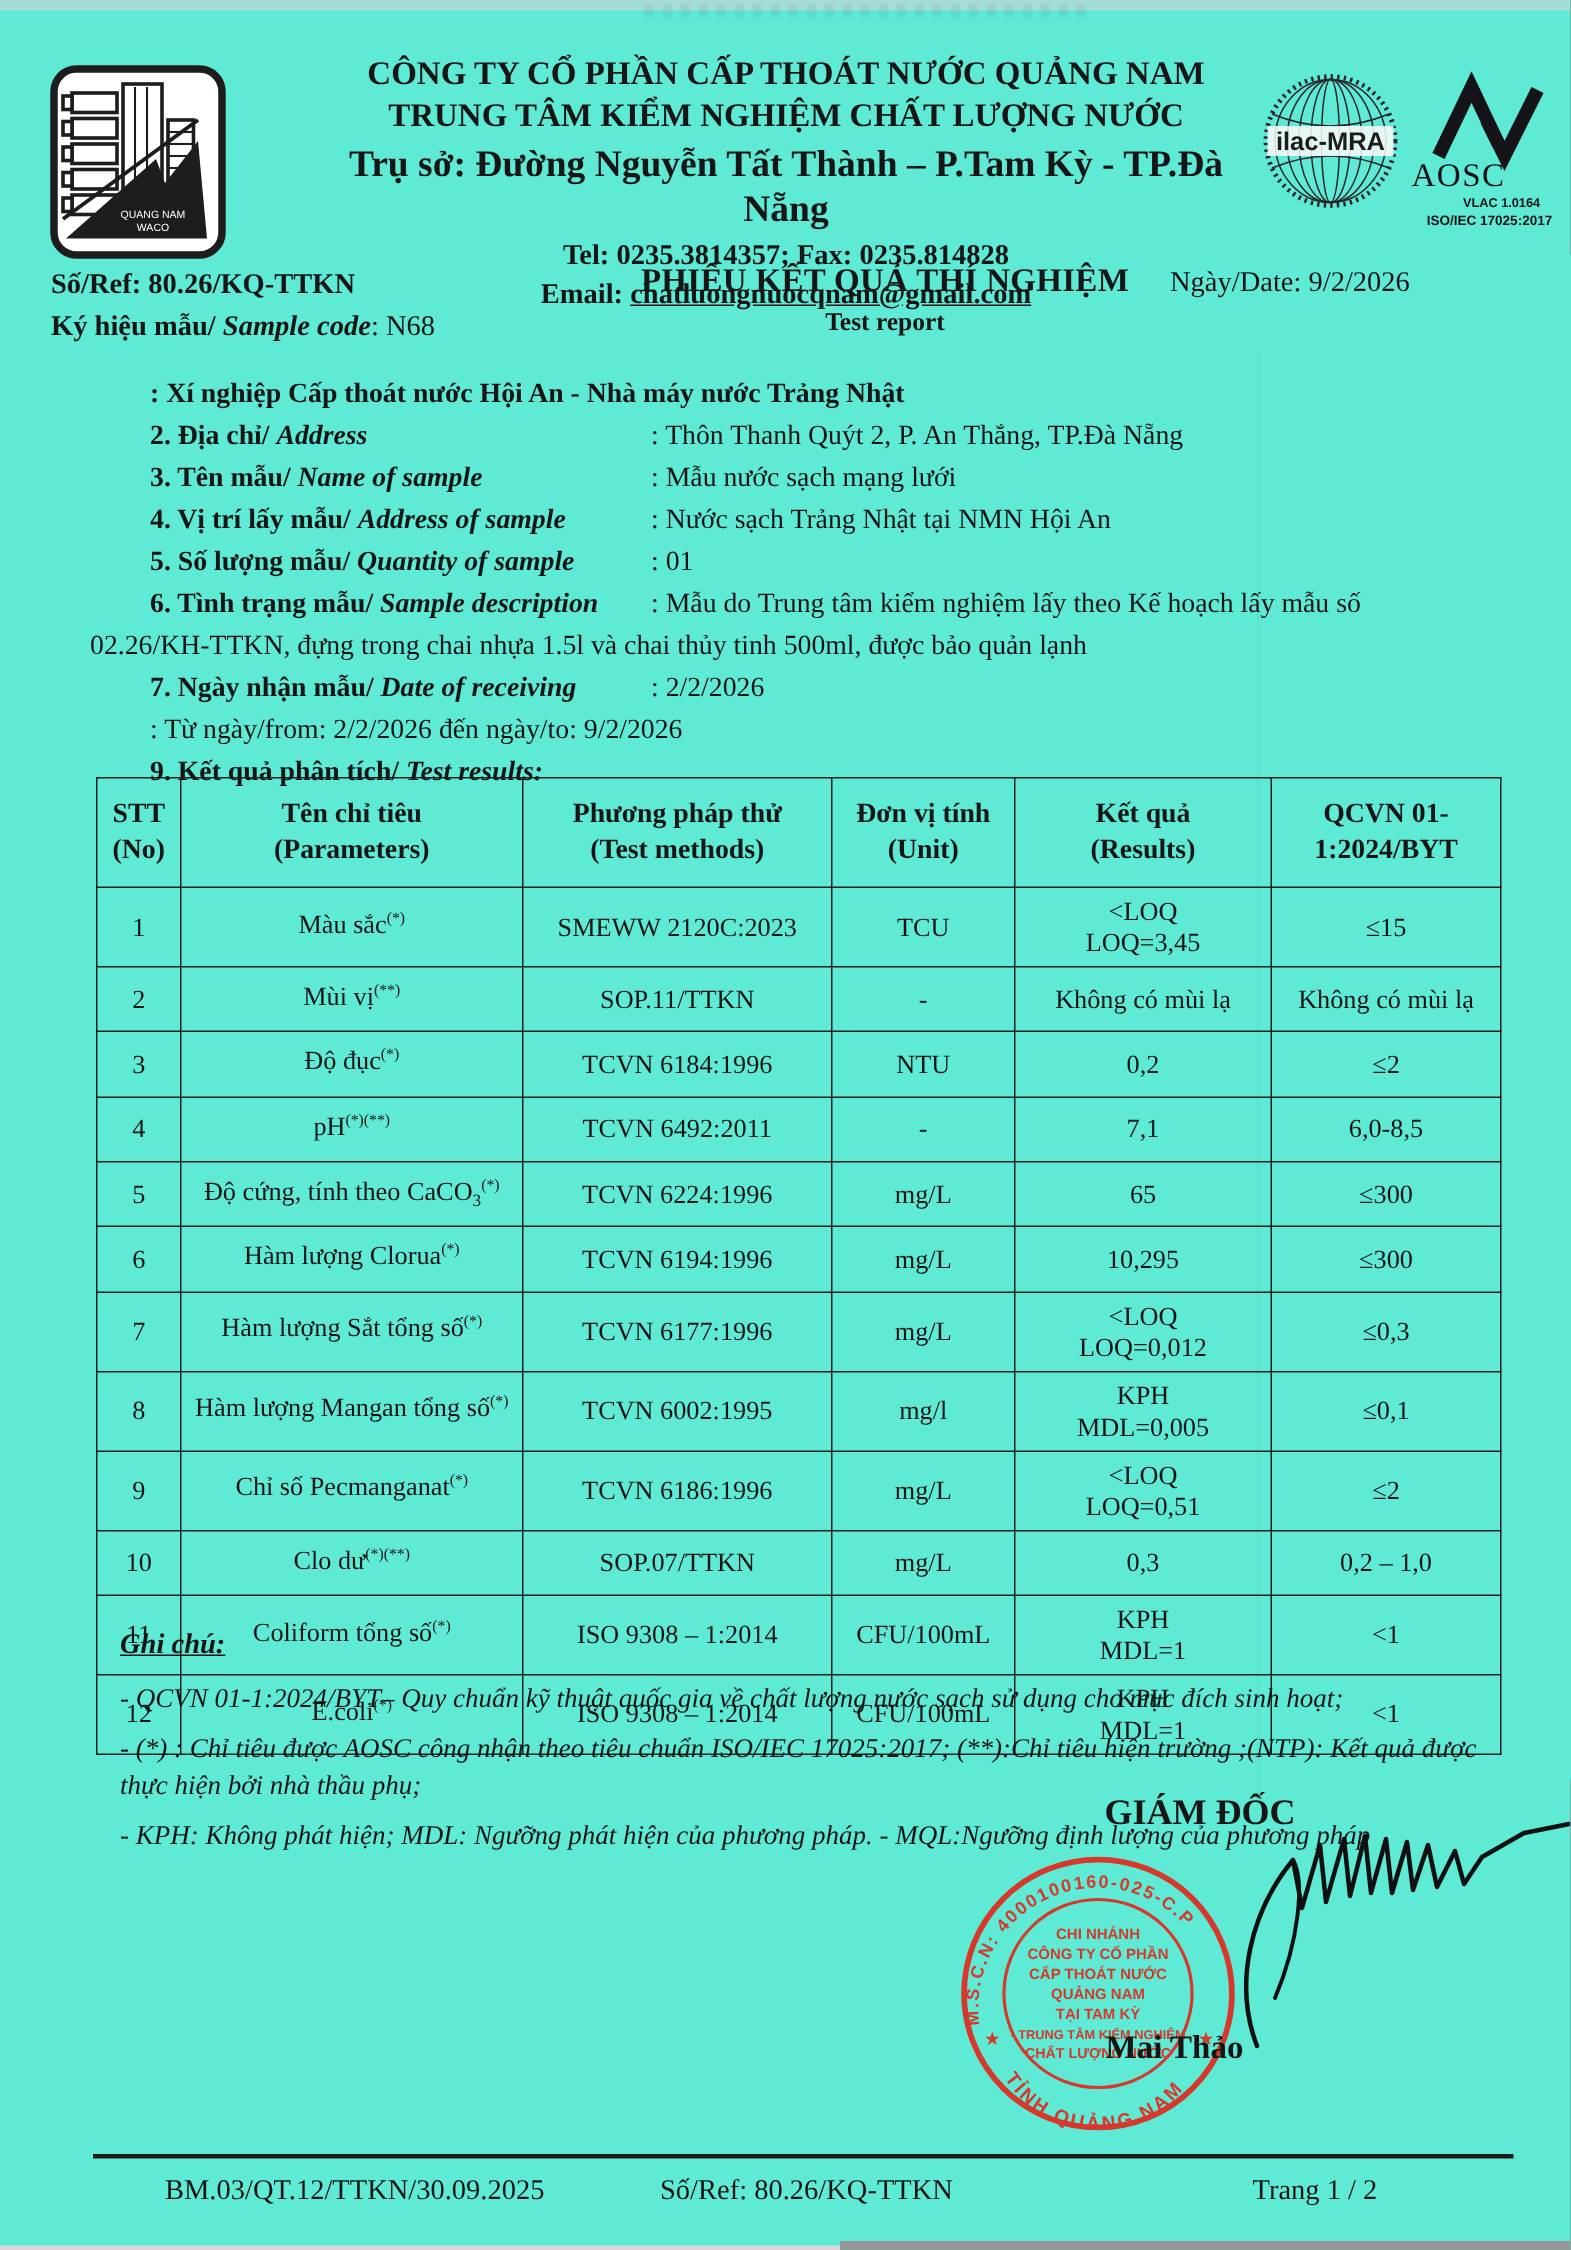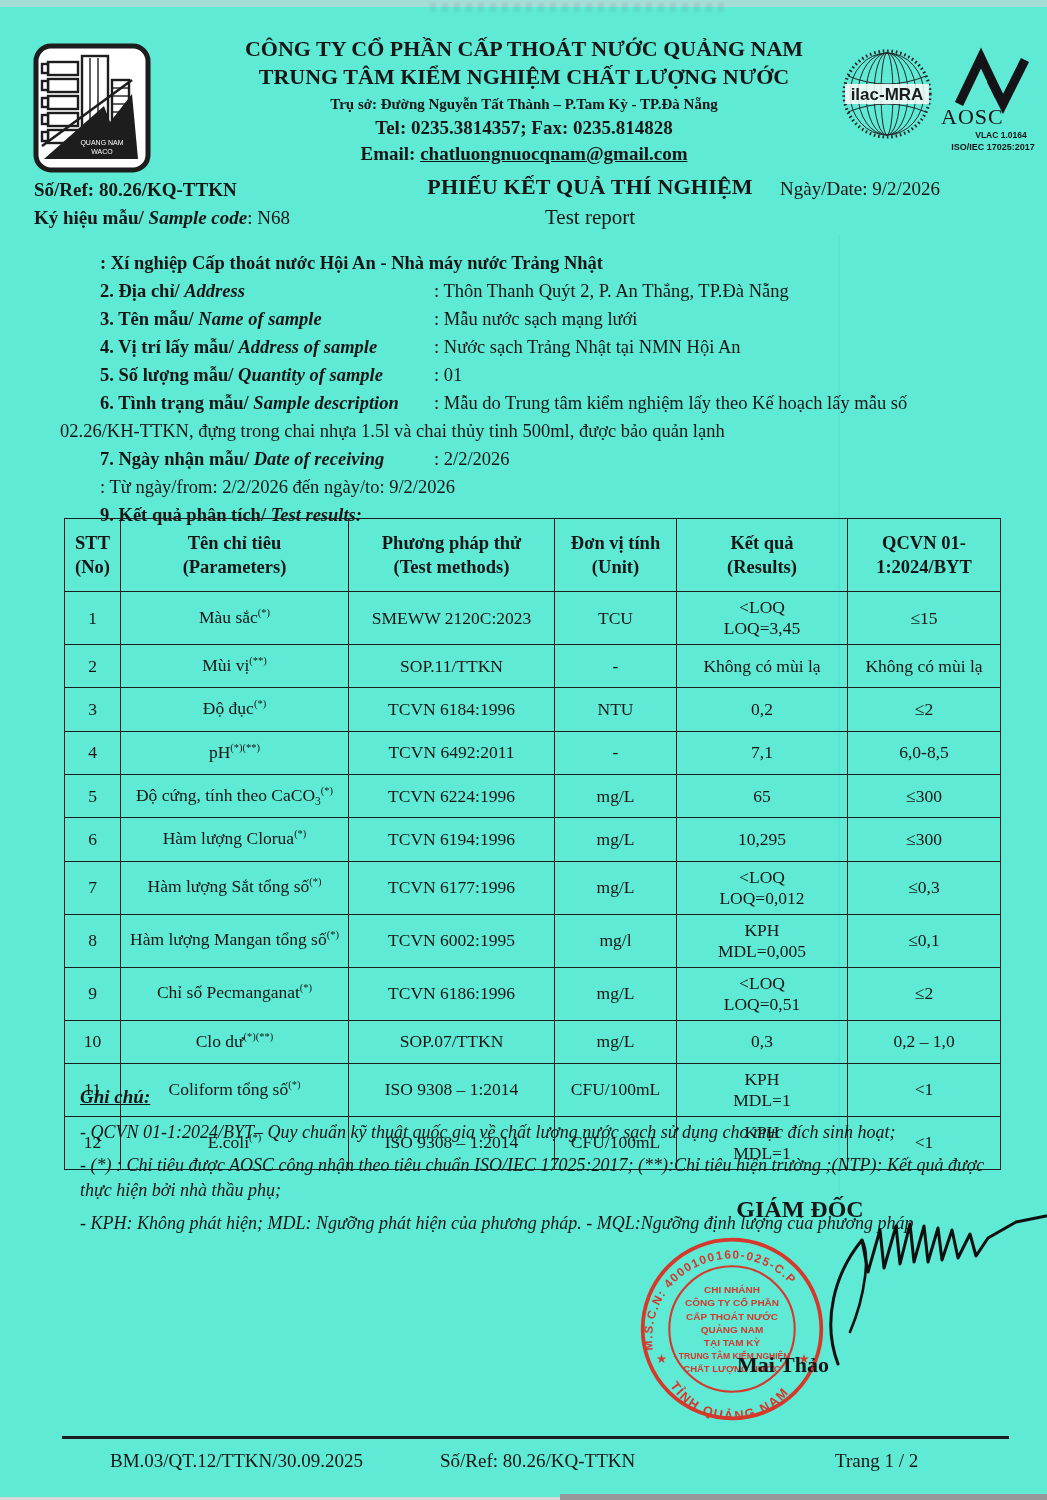--- a/index.html
+++ b/index.html
@@ -14,32 +14,32 @@
     background:repeating-linear-gradient(90deg,rgba(90,95,130,.22) 0 6px,transparent 6px 12px);
     filter:blur(1.2px);opacity:.55;}
   .art-crease{position:absolute;left:838px;top:235px;width:2px;height:965px;background:rgba(70,70,110,.05);}
   .art-bottom-dark{position:absolute;left:560px;right:0;bottom:0;height:6px;background:#97979a;}
   .art-bottom-light{position:absolute;left:0;bottom:0;width:560px;height:3px;background:#d8d8da;}
   
   .logo-left{position:absolute;left:32px;top:42px;}
   .hdr{position:absolute;left:212px;top:36px;width:624px;text-align:center;font-weight:bold;line-height:1.22;}
   .hdr .l1{font-size:22px;}
   .hdr .l2{font-size:22px;margin-top:1px;}
-  .hdr .l3{font-size:15px;margin-top:4px;}
+  .hdr .l3{font-size:25px;margin-top:4px;}
   .hdr .l4{font-size:19px;margin-top:3px;}
   .hdr .l5{font-size:19px;margin-top:3px;}
   .email-u{text-decoration:underline;}
   .logos-right{position:absolute;right:12px;top:46px;display:flex;gap:4px;align-items:flex-start;}
   
   .ref-block{position:absolute;left:34px;top:176px;font-size:19px;line-height:28px;}
   .ref-block .b{font-weight:bold;}
   .ref-block .bi{font-weight:bold;font-style:italic;}
   .title-block{position:absolute;left:400px;top:174px;width:380px;text-align:center;}
   .title-block .t1{font-size:22px;font-weight:bold;letter-spacing:.2px;}
-  .title-block .t2{font-size:21px;font-weight:normal;margin-top:5px;}
+  .title-block .t2{font-size:17px;font-weight:bold;margin-top:5px;}
   .date-block{position:absolute;left:780px;top:178px;font-size:19px;}
   
   .info{position:absolute;left:100px;top:252px;width:945px;font-size:18.5px;}
   .info-row{display:flex;margin-bottom:5px;line-height:23px;}
   .info-row .lbl{width:334px;flex:none;white-space:nowrap;font-weight:bold;}
   .info-row .lbl .en{font-style:italic;}
   .info-row .val{white-space:nowrap;}
   .info-row .val.v-bold{font-weight:bold;}
   .cont-line{margin-left:-40px;margin-bottom:5px;line-height:23px;white-space:nowrap;}
   

